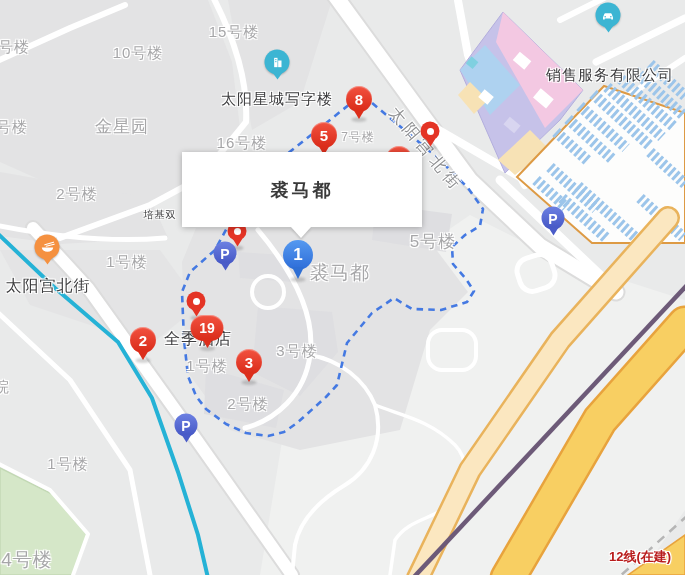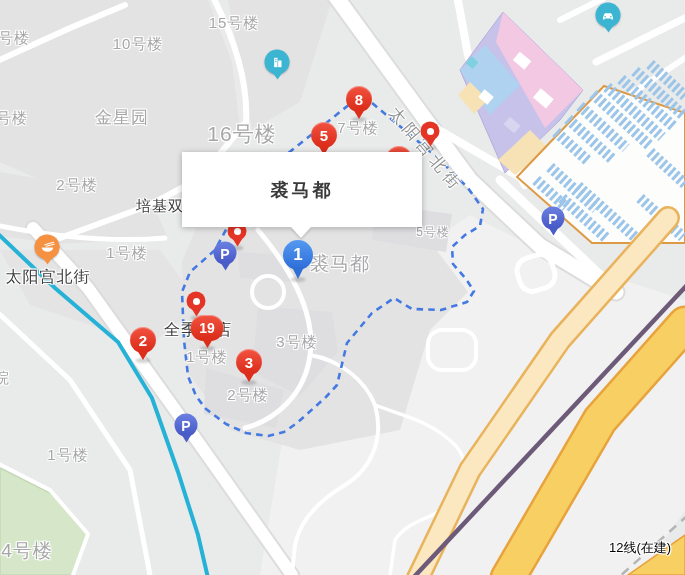--- a/index.html
+++ b/index.html
@@ -7,23 +7,24 @@
     position:relative;width:685px;height:575px;overflow:hidden;
     background:#e9eaea;font-family:"Liberation Sans","DejaVu Sans",sans-serif;
     user-select:none;
   }
   #map-canvas{position:absolute;left:0;top:0;z-index:0;}
   
   .lbl{
     position:absolute;transform:translate(-50%,-50%);white-space:nowrap;z-index:2;
     color:#a6a6a8;font-size:15px;letter-spacing:1px;
     text-shadow:-1px -1px 0 #fff,1px -1px 0 #fff,-1px 1px 0 #fff,1px 1px 0 #fff,0 0 3px #fff;
+    margin-top:9px;
   }
   .lbl.dark{color:#3c3c3e;z-index:3;font-weight:500;}
-  .lbl.sub{color:#000000;letter-spacing:0;}
+  .lbl.sub{color:#b91c1c;letter-spacing:0;font-weight:bold;}
   .street-lbl{
     position:absolute;z-index:2;transform-origin:0 0;transform:rotate(50deg);
     color:#8f9092;font-size:16px;letter-spacing:5px;white-space:nowrap;
     text-shadow:-1px -1px 0 #fff,1px -1px 0 #fff,-1px 1px 0 #fff,1px 1px 0 #fff;
   }
   
   .balloon{
     position:absolute;transform:translate(-50%,-50%);z-index:5;
     width:26px;height:26px;border-radius:50%;
     background:linear-gradient(#f25240,#d92a18);
@@ -210,33 +211,35 @@
 
   <div id="popup">
     <span class="title">裘马都</span>
   </div>
 
 <div class="lbl" style="left: 14px; top: 38px; font-size: 15px;">号楼</div>
     <div class="lbl" style="left: 138px; top: 44px; font-size: 15px;">10号楼</div>
     <div class="lbl" style="left: 234px; top: 23px; font-size: 15px;">15号楼</div>
     <div class="lbl" style="left: 122px; top: 117px; font-size: 17px;">金星园</div>
     <div class="lbl" style="left: 12px; top: 118px; font-size: 15px;">号楼</div>
-    <div class="lbl" style="left: 242px; top: 134px; font-size: 21px;">16号楼</div>
-    <div class="lbl" style="left: 358px; top: 128px; font-size: 15px;">7号楼</div>
+    <div class="lbl" style="left: 242px; top: 134px; font-size: 15px;">16号楼</div>
+    <div class="lbl" style="left: 358px; top: 128px; font-size: 12px;">7号楼</div>
     <div class="lbl" style="left: 77px; top: 185px; font-size: 15px;">2号楼</div>
     <div class="lbl" style="left: 127px; top: 253px; font-size: 15px;">1号楼</div>
-    <div class="lbl" style="left: 433px; top: 232px; font-size: 12px;">5号楼</div>
+    <div class="lbl" style="left: 433px; top: 232px; font-size: 17px;">5号楼</div>
     <div class="lbl" style="left: 340px; top: 264px; font-size: 19px;">裘马都</div>
     <div class="lbl" style="left: 297px; top: 342px; font-size: 15px;">3号楼</div>
     <div class="lbl" style="left: 207px; top: 357px; font-size: 15px;">1号楼</div>
     <div class="lbl" style="left: 2px; top: 378px; font-size: 15px;">院</div>
     <div class="lbl" style="left: 248px; top: 395px; font-size: 15px;">2号楼</div>
     <div class="lbl" style="left: 68px; top: 455px; font-size: 15px;">1号楼</div>
     <div class="lbl" style="left: 27px; top: 551px; font-size: 19px;">4号楼</div>
-    <div class="lbl dark" style="left: 160px; top: 206px; font-size: 15px;">培基双</div>
+    <div class="lbl dark" style="left: 277px; top: 90px; font-size: 15px;">太阳星城写字楼</div>
+    <div class="lbl dark" style="left: 610px; top: 66px; font-size: 15px;">销售服务有限公司</div>
+    <div class="lbl dark" style="left: 160px; top: 206px; font-size: 10px;">培基双</div>
     <div class="lbl dark" style="left: 48px; top: 277px; font-size: 16px;">太阳宫北街</div>
     <div class="lbl dark" style="left: 198px; top: 330px; font-size: 16px;">全季酒店</div>
     <div class="dotpin" style="left: 430px; top: 131px;">
       <span class="shadow"></span>
     </div>
     <div class="dotpin" style="left: 196px; top: 301px;">
       <span class="shadow"></span>
     </div>
     <div class="dotpin" style="left: 237px; top: 231px; z-index: 5;">
       <span class="shadow"></span>

